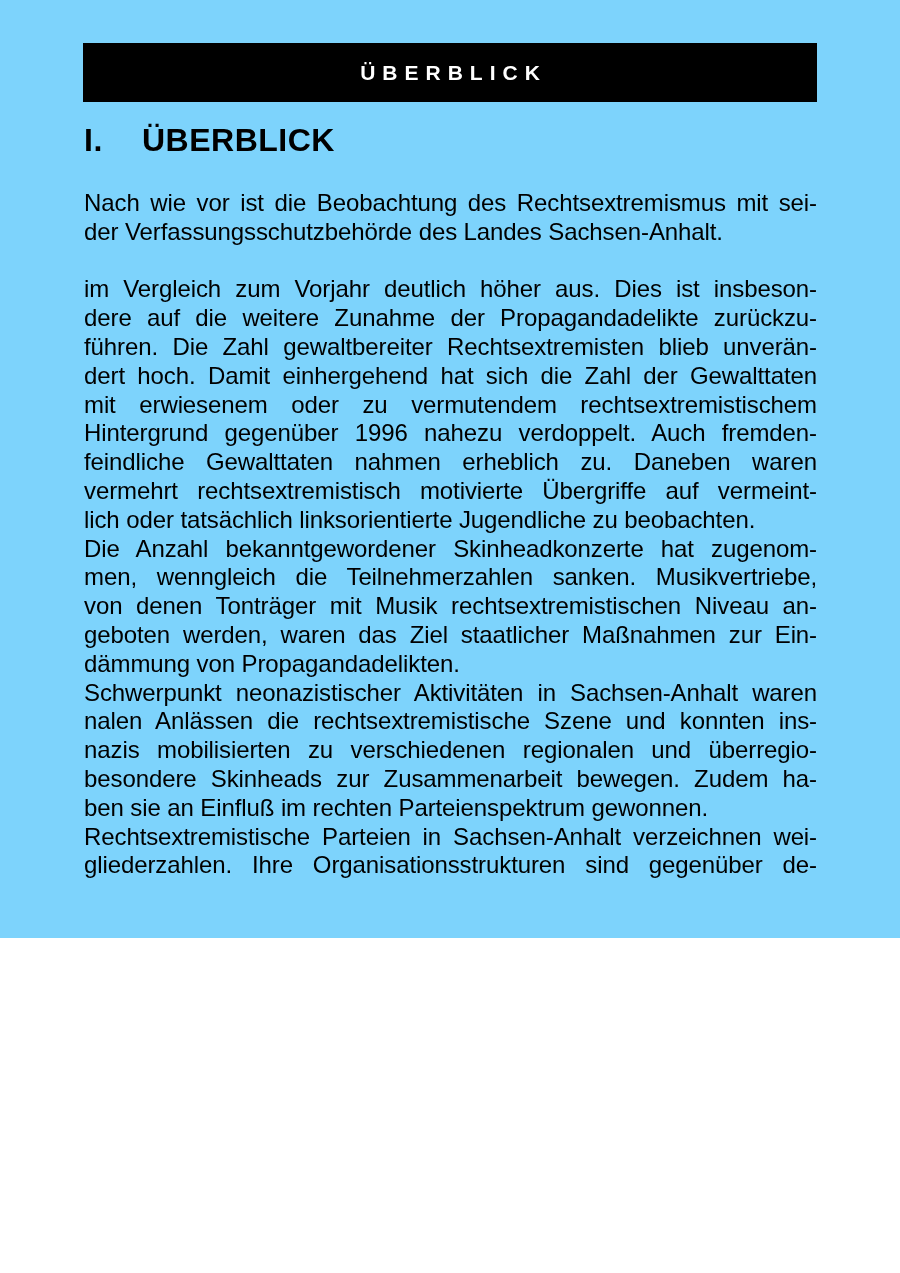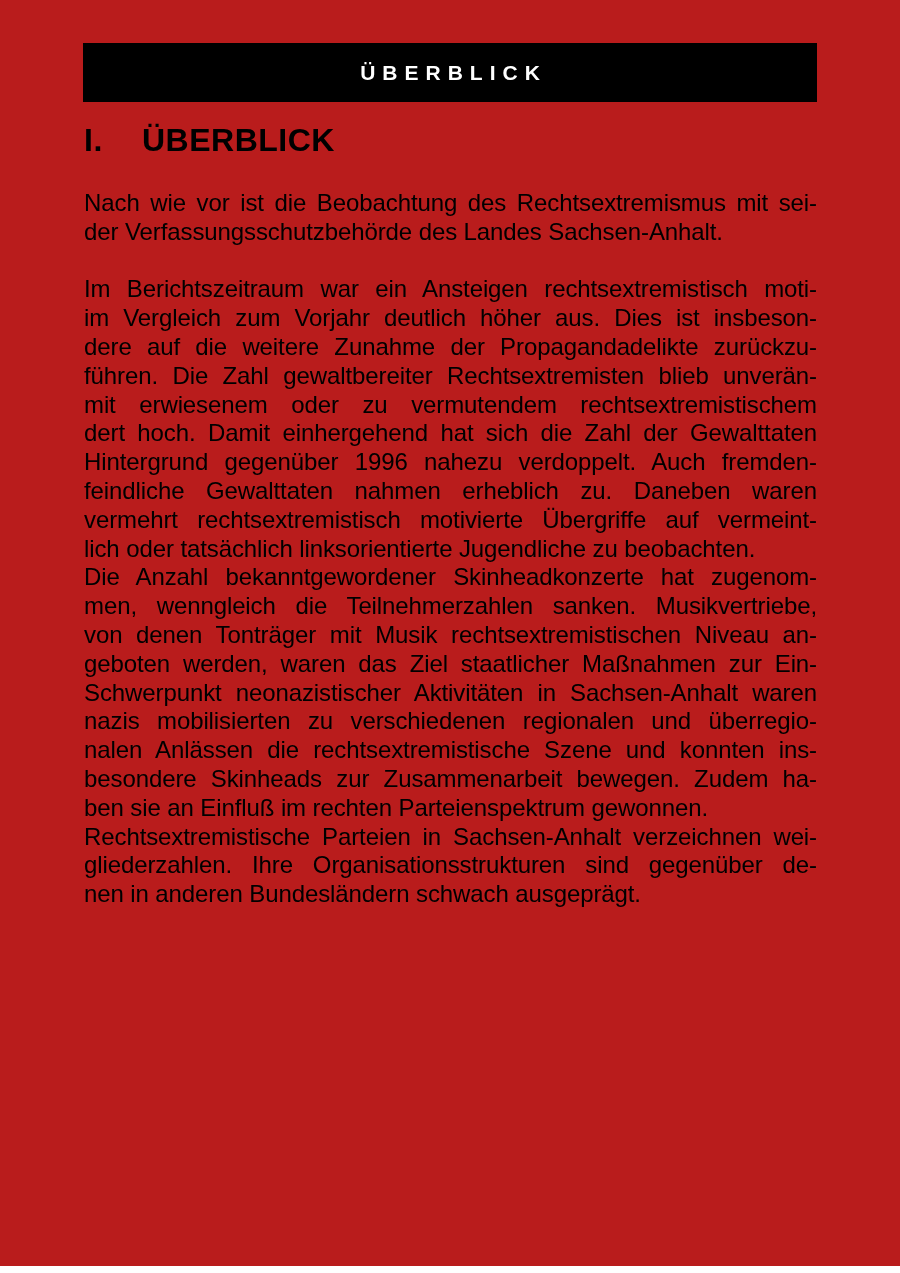--- a/index.html
+++ b/index.html
@@ -3,22 +3,22 @@
 <meta charset="utf-8">
 <style>
   html, body {
     margin: 0;
     padding: 0;
     background: #ffffff;
   }
   .page {
     position: relative;
     width: 900px;
-    height: 1266px;
-    background: #b91c1c;
+    height: 938px;
+    background: #7dd3fc;
     font-family: "Liberation Sans", sans-serif;
     color: #000000;
     overflow: hidden;
   }
   .banner {
     position: absolute;
     left: 83px;
     top: 43px;
     width: 734px;
     height: 59px;
@@ -90,44 +90,43 @@
     <span class="heading-num">I.</span>
     <span class="heading-title">ÜBERBLICK</span>
   </h1>
 
   <main class="body-text">
       <div class="paragraph">
         <div class="line">Nach wie vor ist die Beobachtung des Rechtsextremismus mit sei-</div>
         <div class="line last">der Verfassungsschutzbehörde des Landes Sachsen-Anhalt.</div>
       </div>
       <div class="paragraph gap">
-        <div class="line">Im Berichtszeitraum war ein Ansteigen rechtsextremistisch moti-</div>
         <div class="line">im Vergleich zum Vorjahr deutlich höher aus. Dies ist insbeson-</div>
         <div class="line">dere auf die weitere Zunahme der Propagandadelikte zurückzu-</div>
         <div class="line">führen. Die Zahl gewaltbereiter Rechtsextremisten blieb unverän-</div>
+        <div class="line">dert hoch. Damit einhergehend hat sich die Zahl der Gewalttaten</div>
         <div class="line">mit erwiesenem oder zu vermutendem rechtsextremistischem</div>
-        <div class="line">dert hoch. Damit einhergehend hat sich die Zahl der Gewalttaten</div>
         <div class="line">Hintergrund gegenüber 1996 nahezu verdoppelt. Auch fremden-</div>
         <div class="line">feindliche Gewalttaten nahmen erheblich zu. Daneben waren</div>
         <div class="line">vermehrt rechtsextremistisch motivierte Übergriffe auf vermeint-</div>
         <div class="line last">lich oder tatsächlich linksorientierte Jugendliche zu beobachten.</div>
       </div>
       <div class="paragraph">
         <div class="line">Die Anzahl bekanntgewordener Skinheadkonzerte hat zugenom-</div>
         <div class="line">men, wenngleich die Teilnehmerzahlen sanken. Musikvertriebe,</div>
         <div class="line">von denen Tonträger mit Musik rechtsextremistischen Niveau an-</div>
         <div class="line">geboten werden, waren das Ziel staatlicher Maßnahmen zur Ein-</div>
+        <div class="line last">dämmung von Propagandadelikten.</div>
       </div>
       <div class="paragraph">
         <div class="line">Schwerpunkt neonazistischer Aktivitäten in Sachsen-Anhalt waren</div>
+        <div class="line">nalen Anlässen die rechtsextremistische Szene und konnten ins-</div>
         <div class="line">nazis mobilisierten zu verschiedenen regionalen und überregio-</div>
-        <div class="line">nalen Anlässen die rechtsextremistische Szene und konnten ins-</div>
         <div class="line">besondere Skinheads zur Zusammenarbeit bewegen. Zudem ha-</div>
         <div class="line last">ben sie an Einfluß im rechten Parteienspektrum gewonnen.</div>
       </div>
       <div class="paragraph">
         <div class="line">Rechtsextremistische Parteien in Sachsen-Anhalt verzeichnen wei-</div>
         <div class="line">gliederzahlen. Ihre Organisationsstrukturen sind gegenüber de-</div>
-        <div class="line last">nen in anderen Bundesländern schwach ausgeprägt.</div>
       </div>
     </main>
 
 </div>
 
 </body></html>

